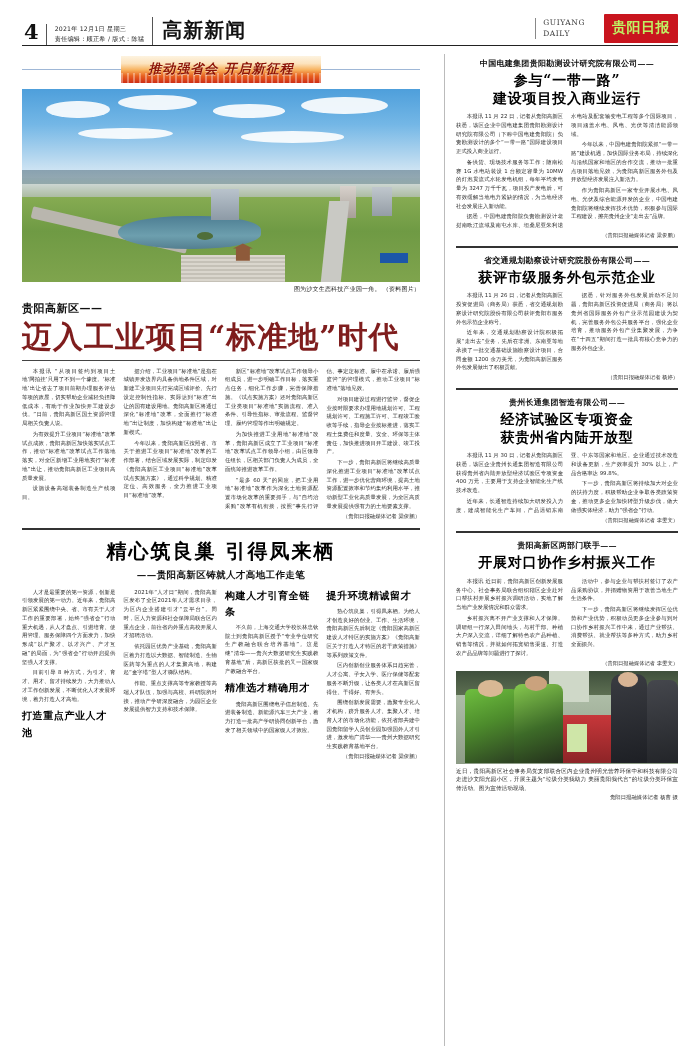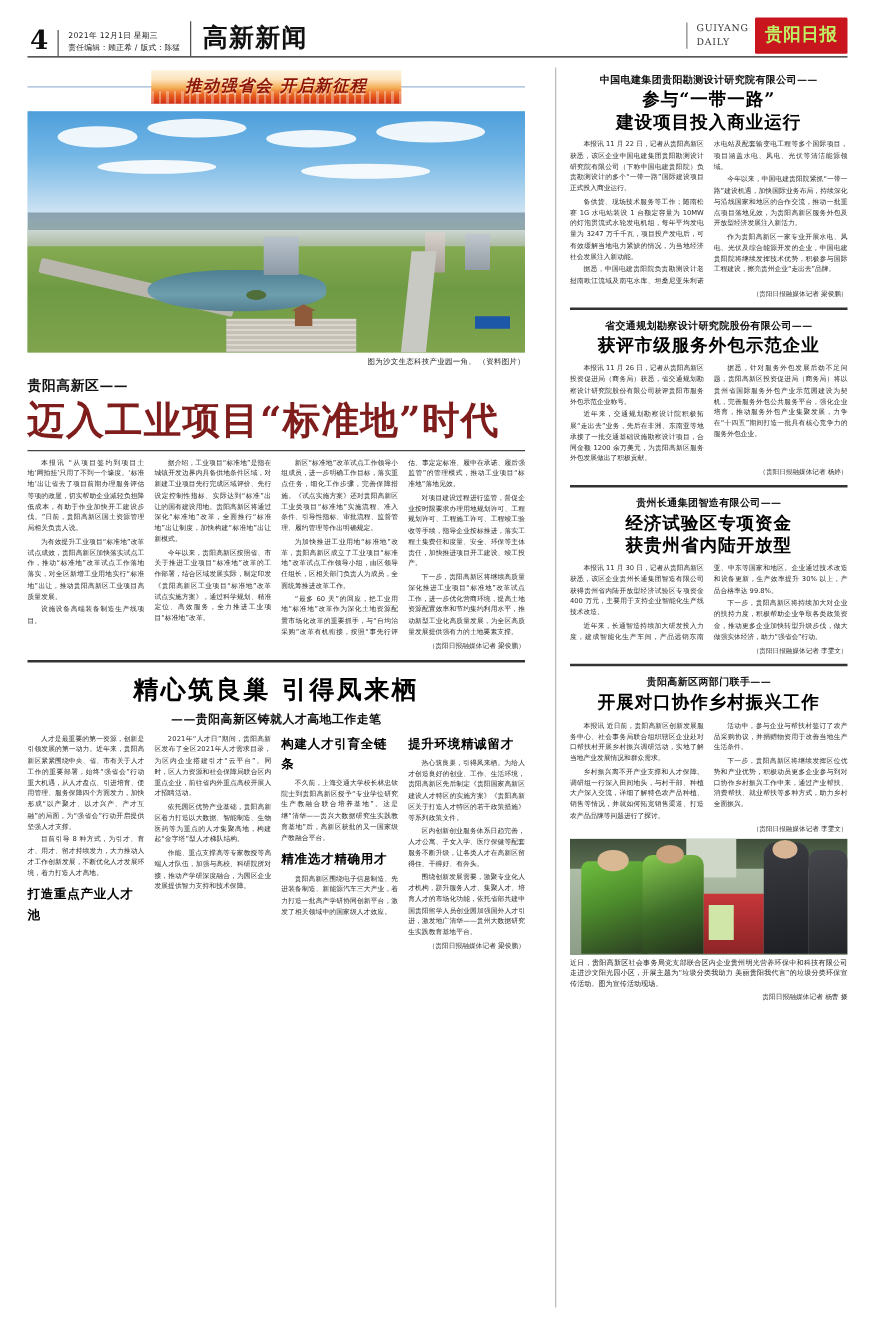--- a/index.html
+++ b/index.html
@@ -31,21 +31,21 @@
     font-size: 6.2px; line-height: 1.5; color: #222;
     letter-spacing: .2px;
   }
   .mh-section {
     border-left: 1px solid #555;
     padding: 0 0 1px 9px;
     font-family: "DejaVu Serif", "Liberation Serif", serif;
     font-size: 20px; font-weight: 700; letter-spacing: 1px;
     color: #111;
   }
-  .mh-right { margin-left: auto; display: flex; align-items: center; gap: 5px; padding-bottom: 2px;}
+  .mh-right { margin-left: auto; display: flex; align-items: center; gap: 19px; padding-bottom: 2px;}
   .mh-en {
     border-left: 1px solid #888;
     padding-left: 7px;
     font-family: "DejaVu Serif", "Liberation Serif", serif;
     font-size: 7.5px; line-height: 1.45; letter-spacing: .6px; color: #3a3a3a;
   }
   .mh-logo {
     background: #c9151e; color: #bef264;
     font-family: "DejaVu Serif", "Liberation Serif", serif;
     font-size: 14px; font-weight: 700; letter-spacing: .5px;

